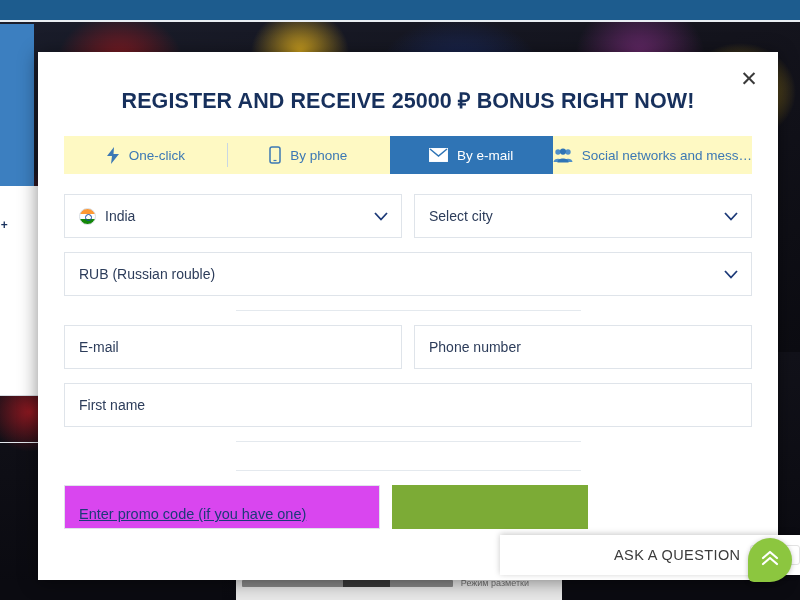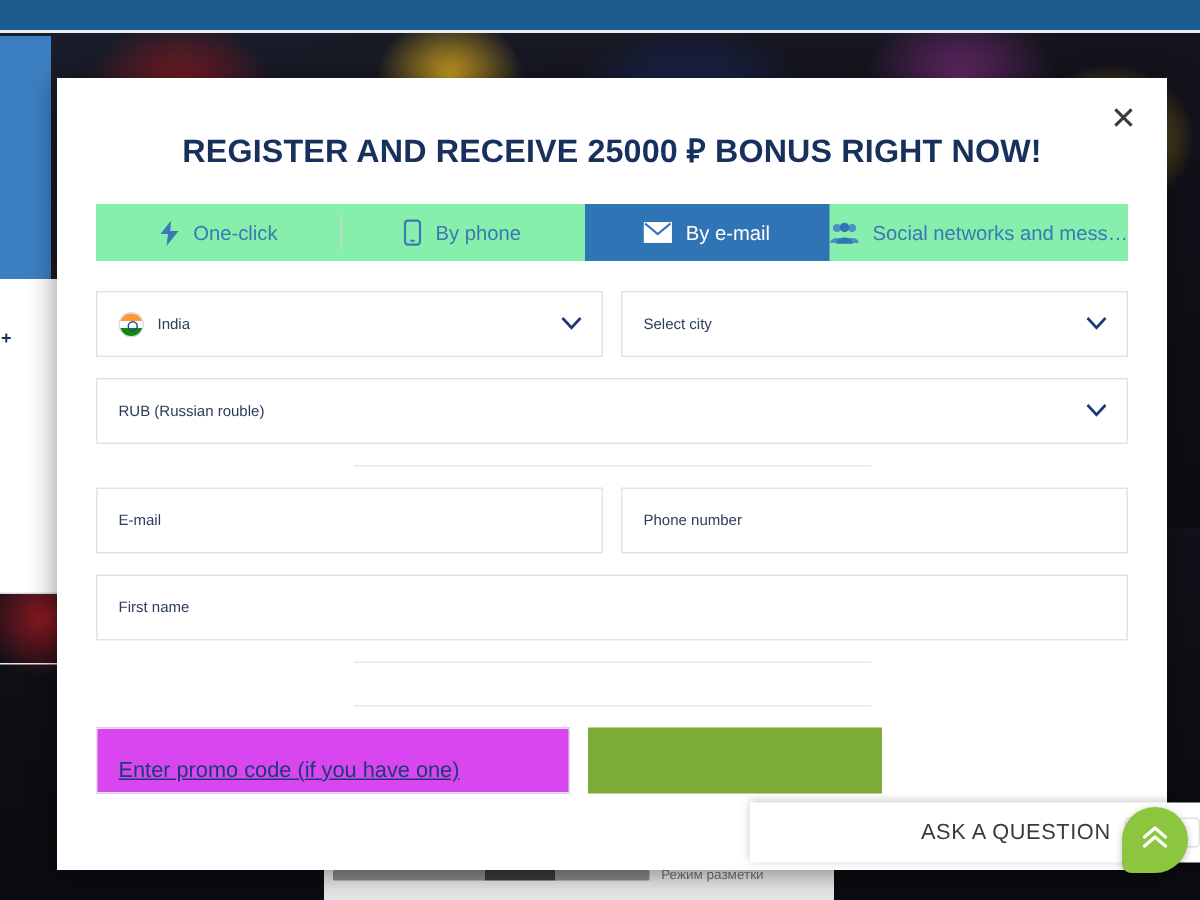--- a/index.html
+++ b/index.html
@@ -53,21 +53,21 @@
     font-size: 12px; color: #17305c; font-weight: bold;
     white-space: nowrap;
   }
   #left-card-divider {
     position: absolute; top: 256px; left: 0; width: 38px;
     border-top: 1px solid #e3e8ed;
   }
 
   
   #status-strip {
-    position: absolute; left: 216px; bottom: 0; width: 340px; height: 35px;
+    position: absolute; left: 236px; bottom: 0; width: 340px; height: 35px;
     background: #e8e8e8;
     border-top: 1px solid #c2c2c2;
     display: flex; align-items: center;
   }
   #status-progress {
     width: 62%; height: 7px; margin-left: 6px;
     background: linear-gradient(90deg,#8a8a8a 0%, #8a8a8a 48%, #3a3a3a 48%, #3a3a3a 70%, #8a8a8a 70%);
     border-radius: 1px;
   }
   #status-text {
@@ -108,21 +108,21 @@
     font-weight: bold;
     color: #17305c;
     letter-spacing: .1px;
   }
 
   
   #tabs {
     margin: 22px 26px 0 26px;
     height: 38px;
     display: flex;
-    background: #86efac;
+    background: #fef9c3;
   }
   .tab {
     flex: 1 1 0;
     display: flex; align-items: center; justify-content: center;
     gap: 9px;
     font-size: 13.5px;
     color: #3c78b4;
     cursor: pointer;
     position: relative;
     white-space: nowrap;
@@ -145,21 +145,21 @@
   .field {
     flex: 1 1 0;
     height: 44px;
     border: 1px solid #dfe4ea;
     background: #fff;
     display: flex; align-items: center;
     padding: 0 14px;
     position: relative;
   }
   .field .label {
-    font-size: 10px; color: #2c3c5a;
+    font-size: 14px; color: #2c3c5a;
   }
   .field.select .label { color: #2c3c5a; }
   .field .flag {
     width: 17px; height: 17px; border-radius: 50%;
     margin-right: 9px; flex: none;
     background: linear-gradient(180deg,#ff9933 0%, #ff9933 33%, #ffffff 33%, #ffffff 66%, #138808 66%, #138808 100%);
     border: 1px solid #d8dde3;
     position: relative;
   }
   .field .flag::after {

